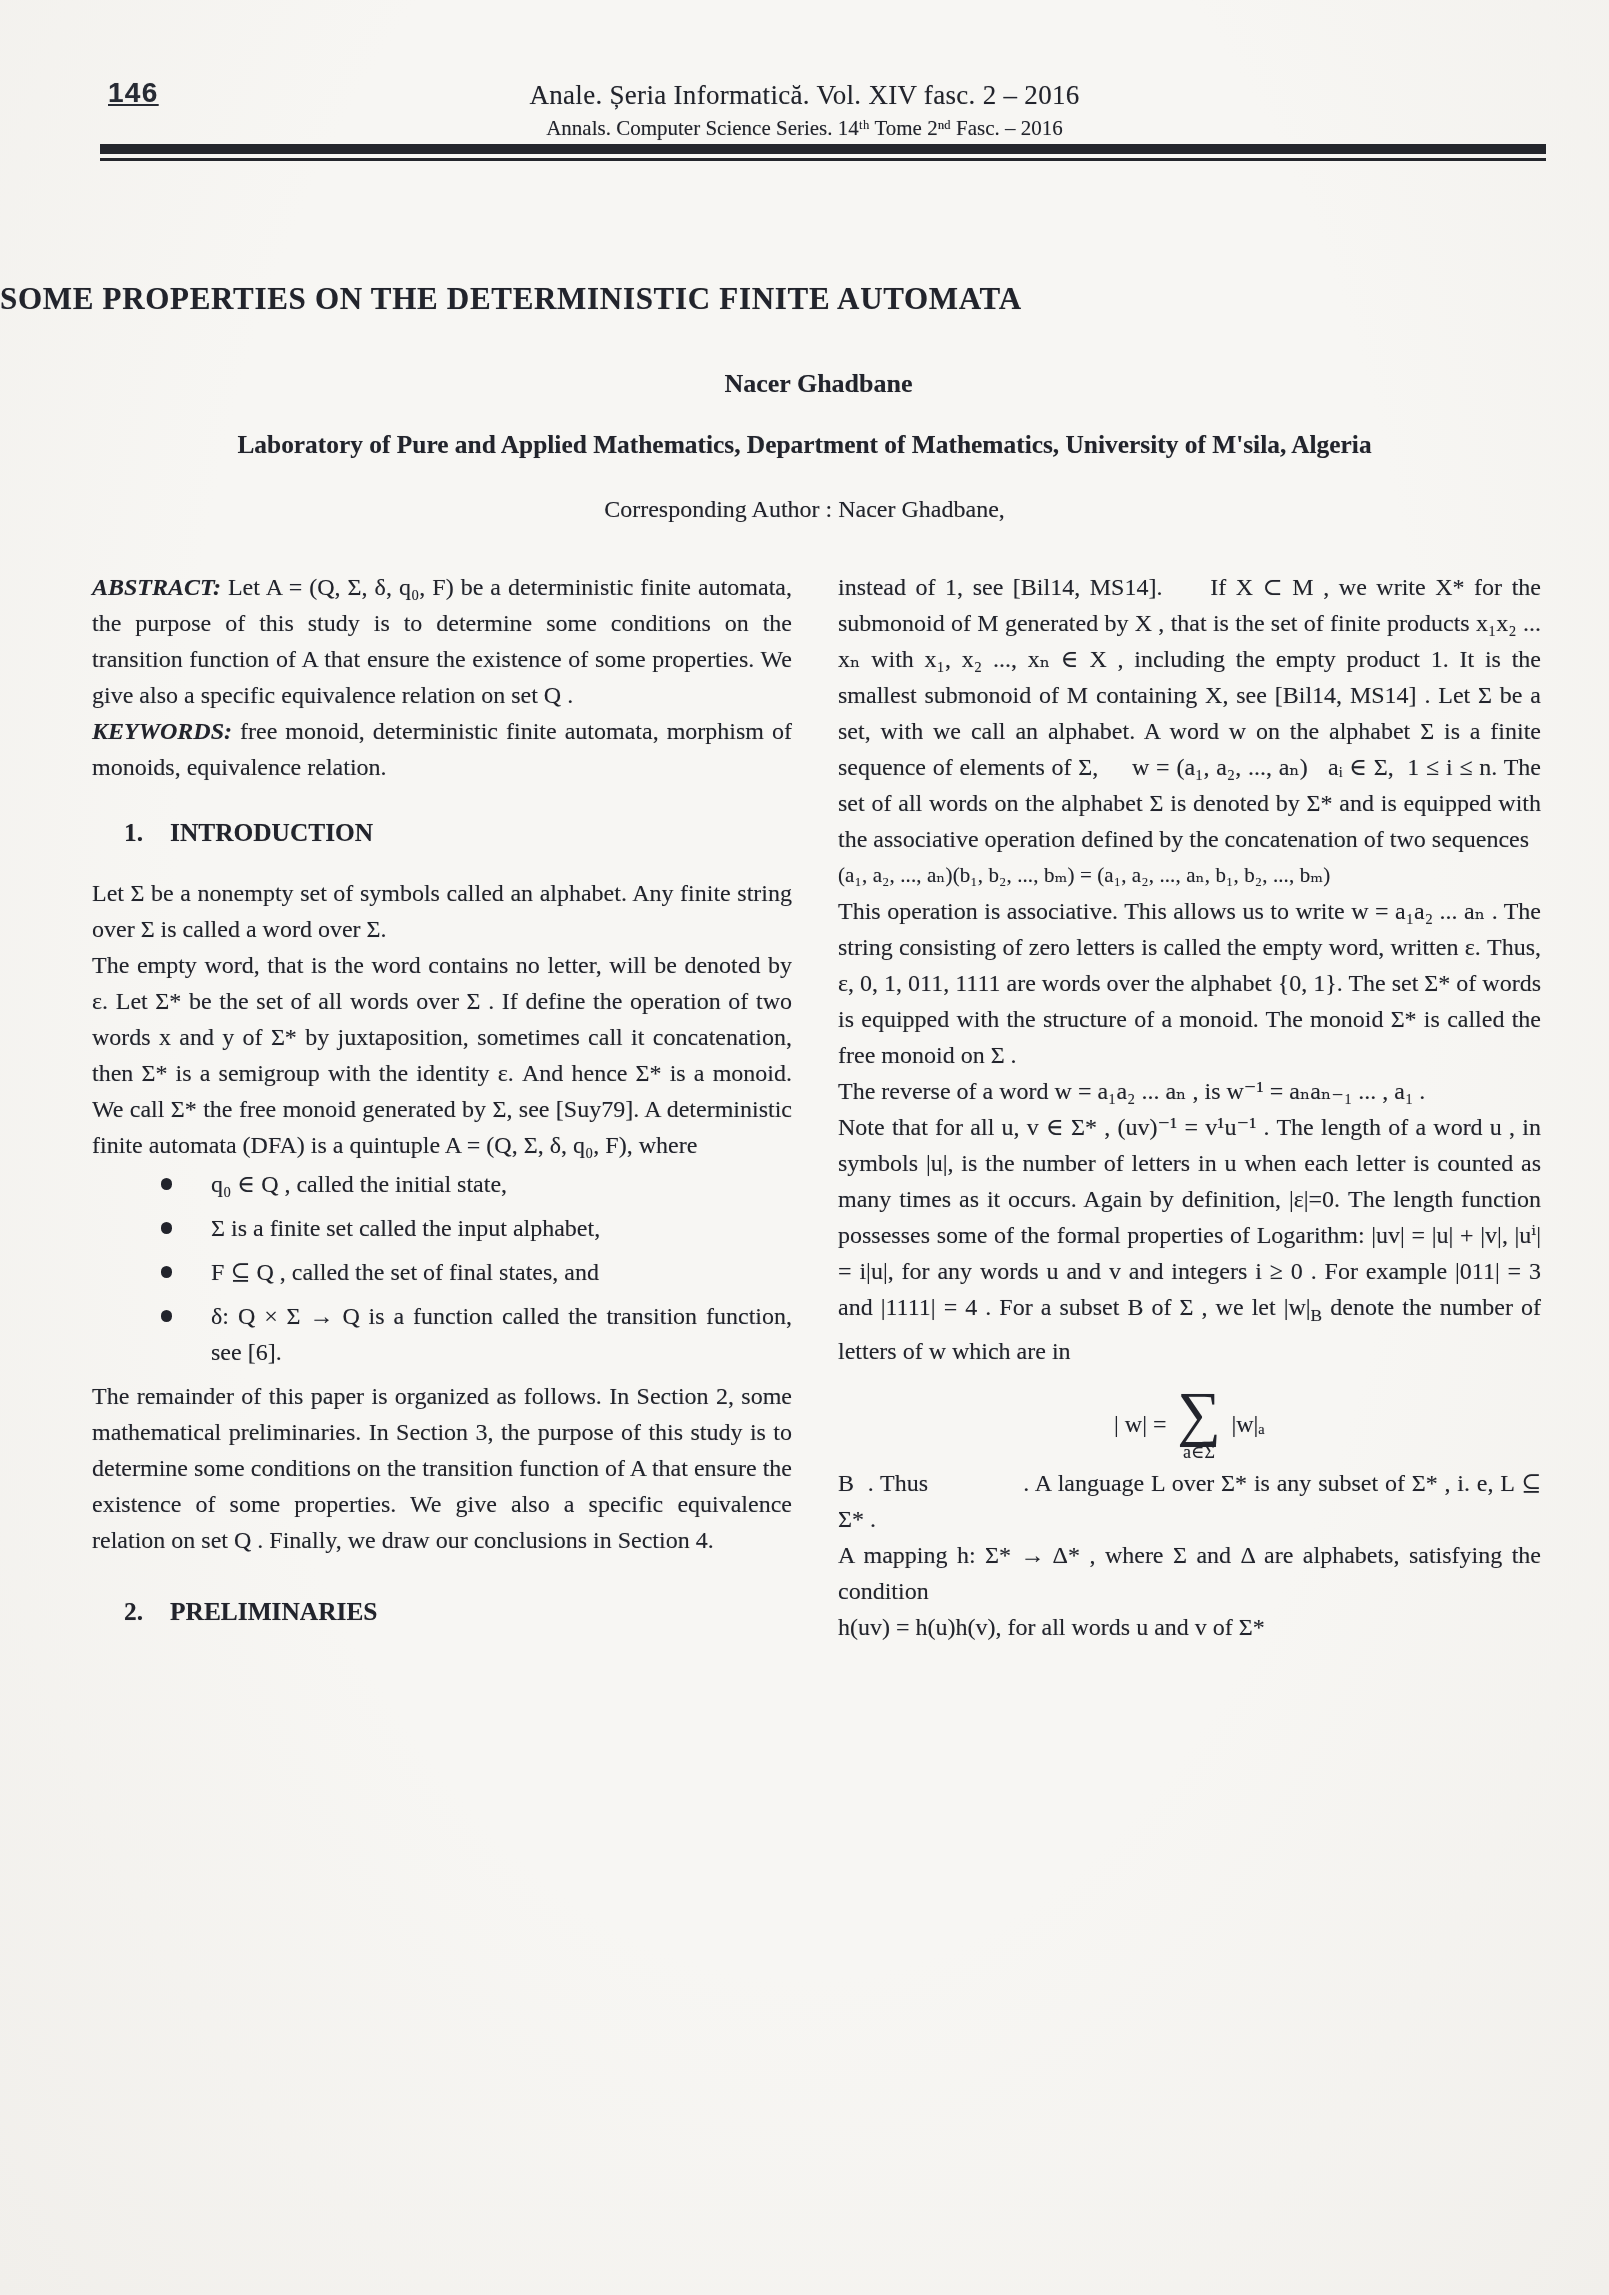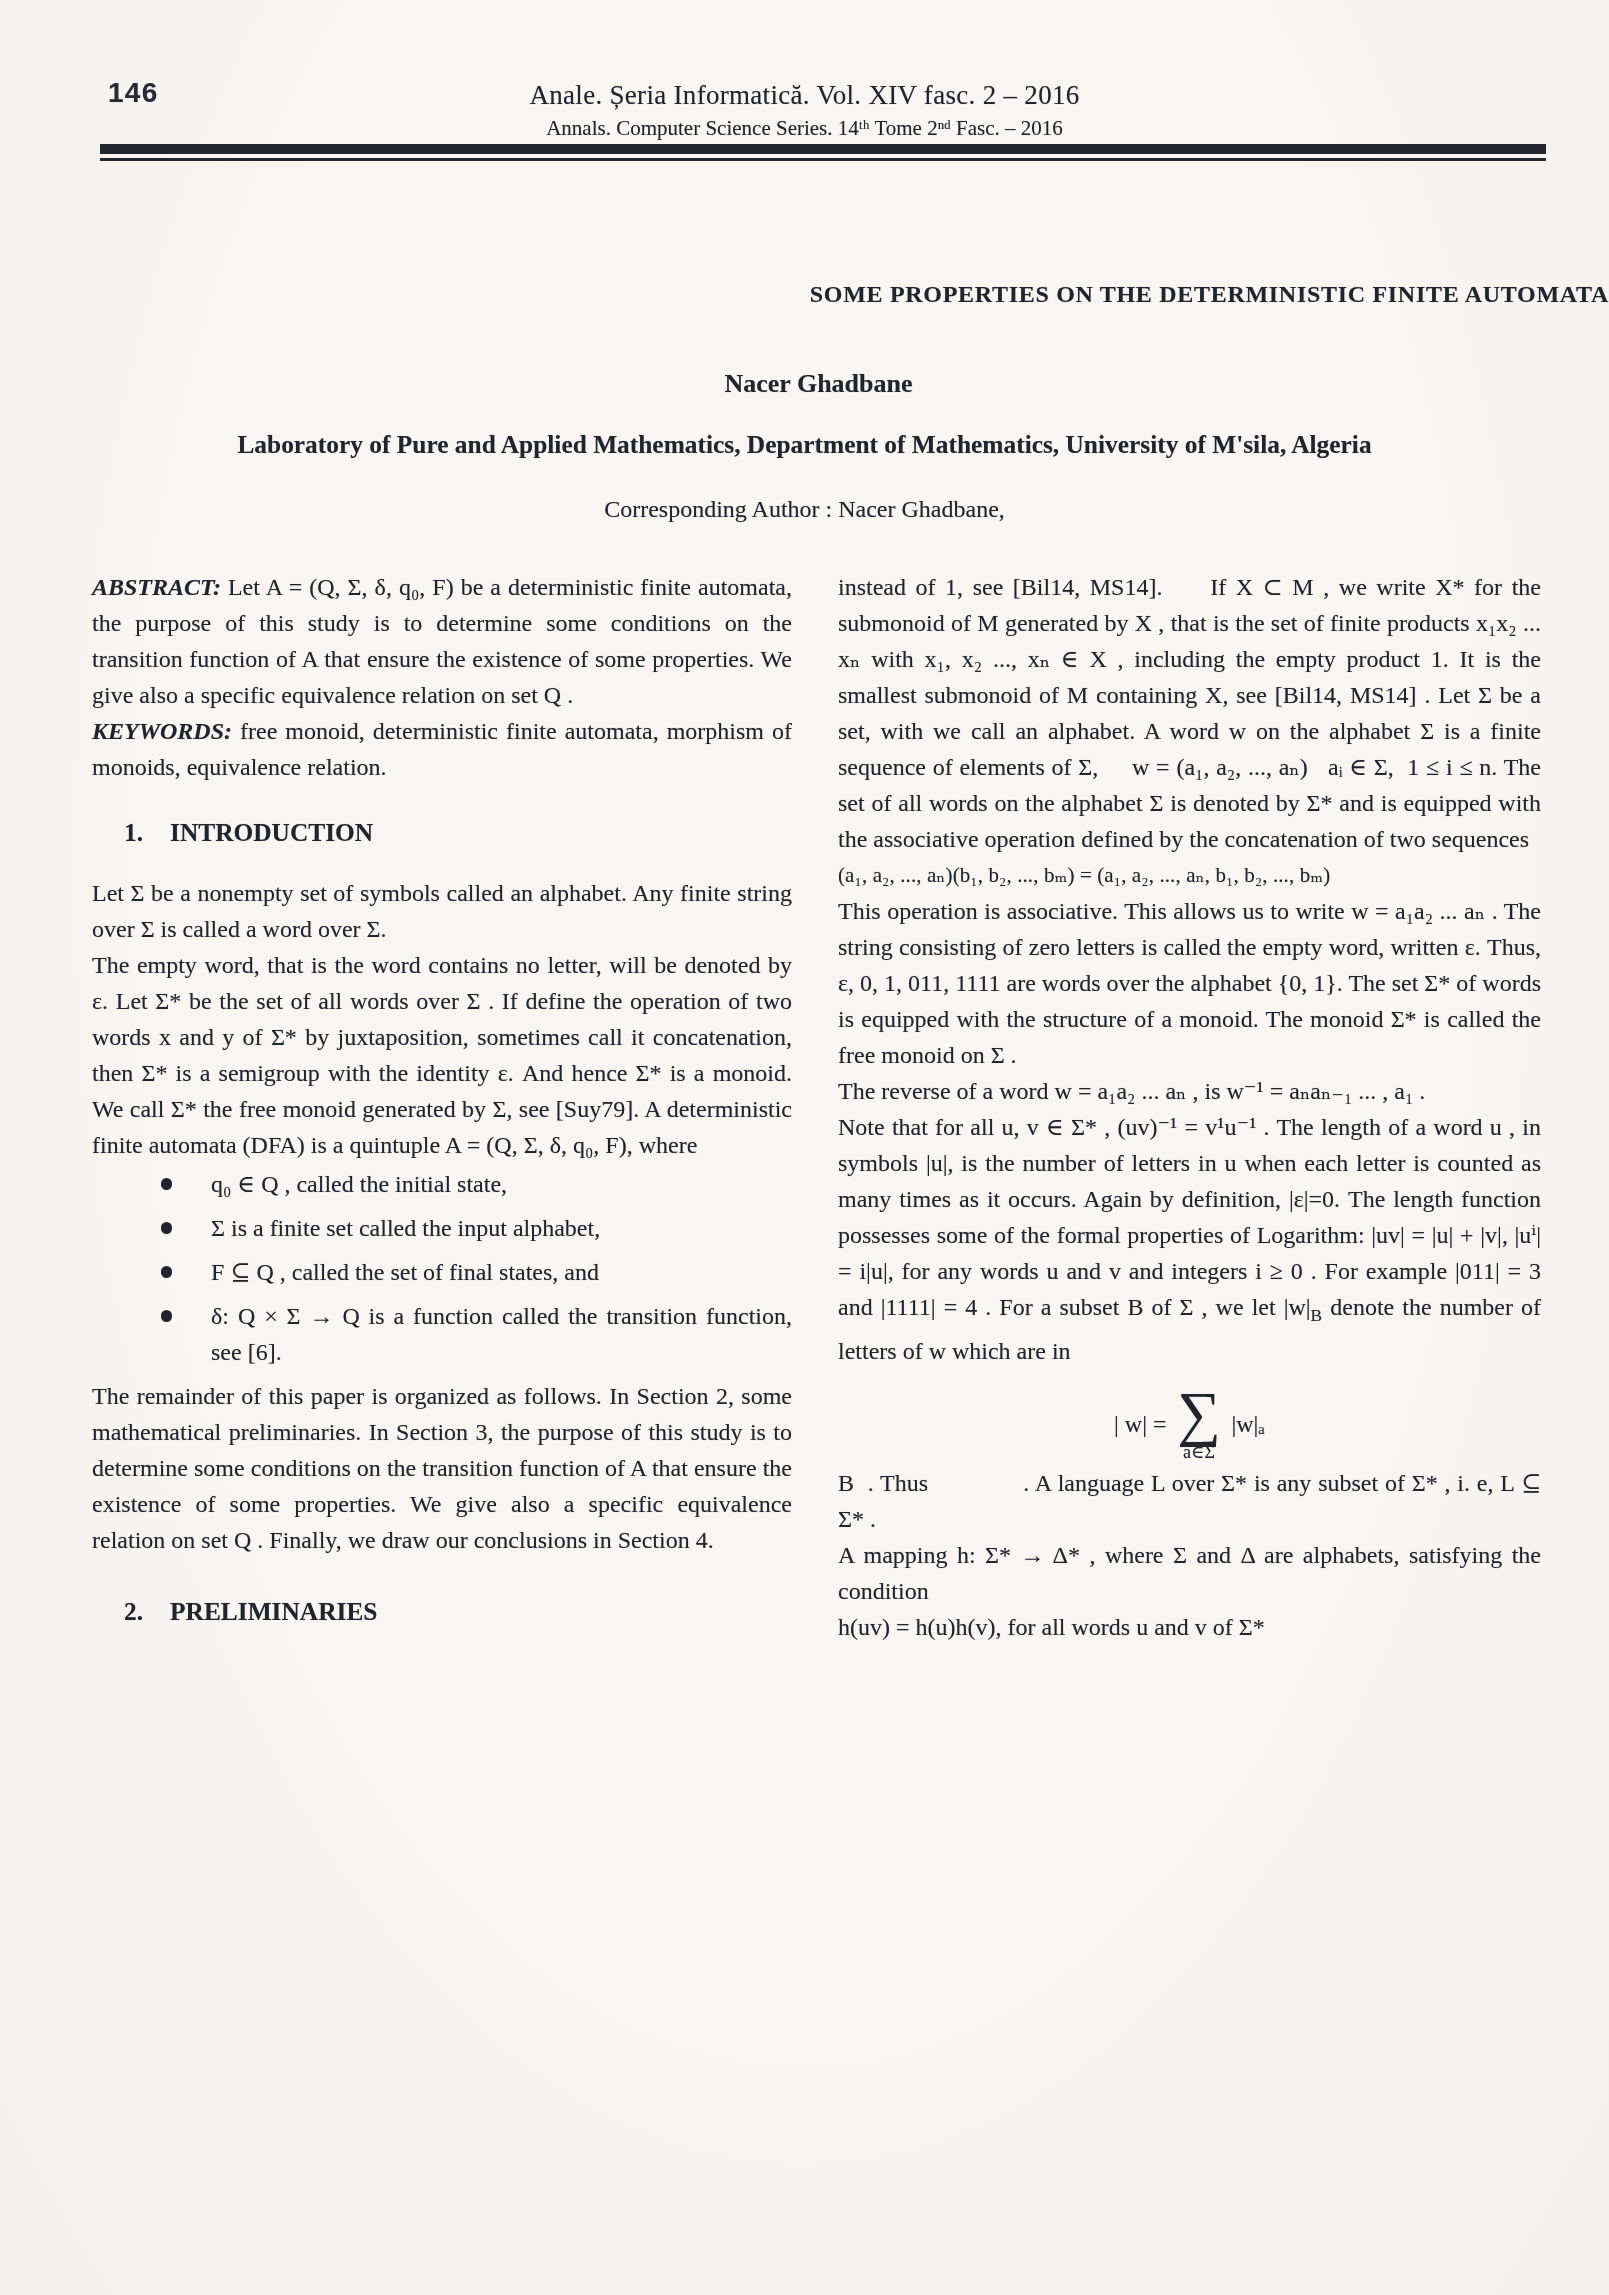--- a/index.html
+++ b/index.html
@@ -6,31 +6,31 @@
   .page{
     position:relative;width:1609px;height:2295px;overflow:hidden;
     background:radial-gradient(ellipse at 50% 38%, #f7f6f3 55%, #f1efeb 100%);
     color:#22242c;
     font-family:"Liberation Serif","DejaVu Serif",serif;
     text-shadow:0 0 0.8px rgba(34,36,44,.32);
   }
   .page-number{
     position:absolute;left:108px;top:77px;
     font-family:"Liberation Sans","DejaVu Sans",sans-serif;
-    font-weight:bold;font-size:28px;letter-spacing:1.3px;color:#272b34;
+    font-weight:bold;font-size:28px;letter-spacing:1.3px;color:#272b34;text-decoration:underline;
   }
   .journal{position:absolute;left:0;right:0;top:80px;text-align:center;}
   .journal-line1{font-size:27px;letter-spacing:0.3px;}
   .journal-line2{font-size:21px;margin-top:4.7px;}
   .rule{position:absolute;left:100px;width:1446px;top:144px;}
   .rule-thick{height:10px;background:#24262c;}
   .rule-thin{height:2.7px;background:#24262c;margin-top:4px;}
   .paper-title{
-    position:absolute;left:0;right:0;top:281px;text-align:right;
-    font-weight:bold;font-size:24px;letter-spacing:0.7px;
+    position:absolute;left:0;right:0;top:281px;text-align:left;
+    font-weight:bold;font-size:31px;letter-spacing:0.7px;
   }
   .author{position:absolute;left:0;right:0;top:369px;text-align:center;font-weight:bold;font-size:26px;padding-left:28px;}
   .affiliation{position:absolute;left:67px;right:67px;top:430px;text-align:center;font-weight:bold;font-size:25.4px;}
   .corresponding{position:absolute;left:0;right:0;top:496px;text-align:center;font-size:24px;}
   .col{position:absolute;top:569px;font-size:24px;line-height:36px;text-align:justify;}
   .col-left{left:92px;width:700px;}
   .col-right{left:838px;width:703px;}
   .col p{margin:0;}
   .abstract-p{margin-top:10.7px;}
   .lbl{font-weight:bold;font-style:italic;}

